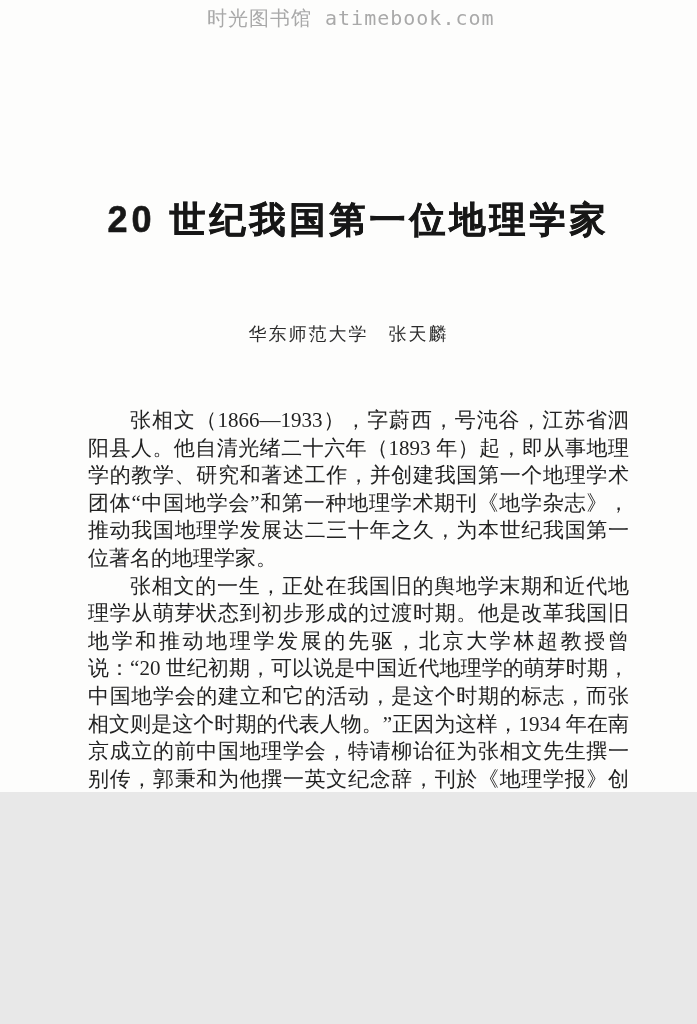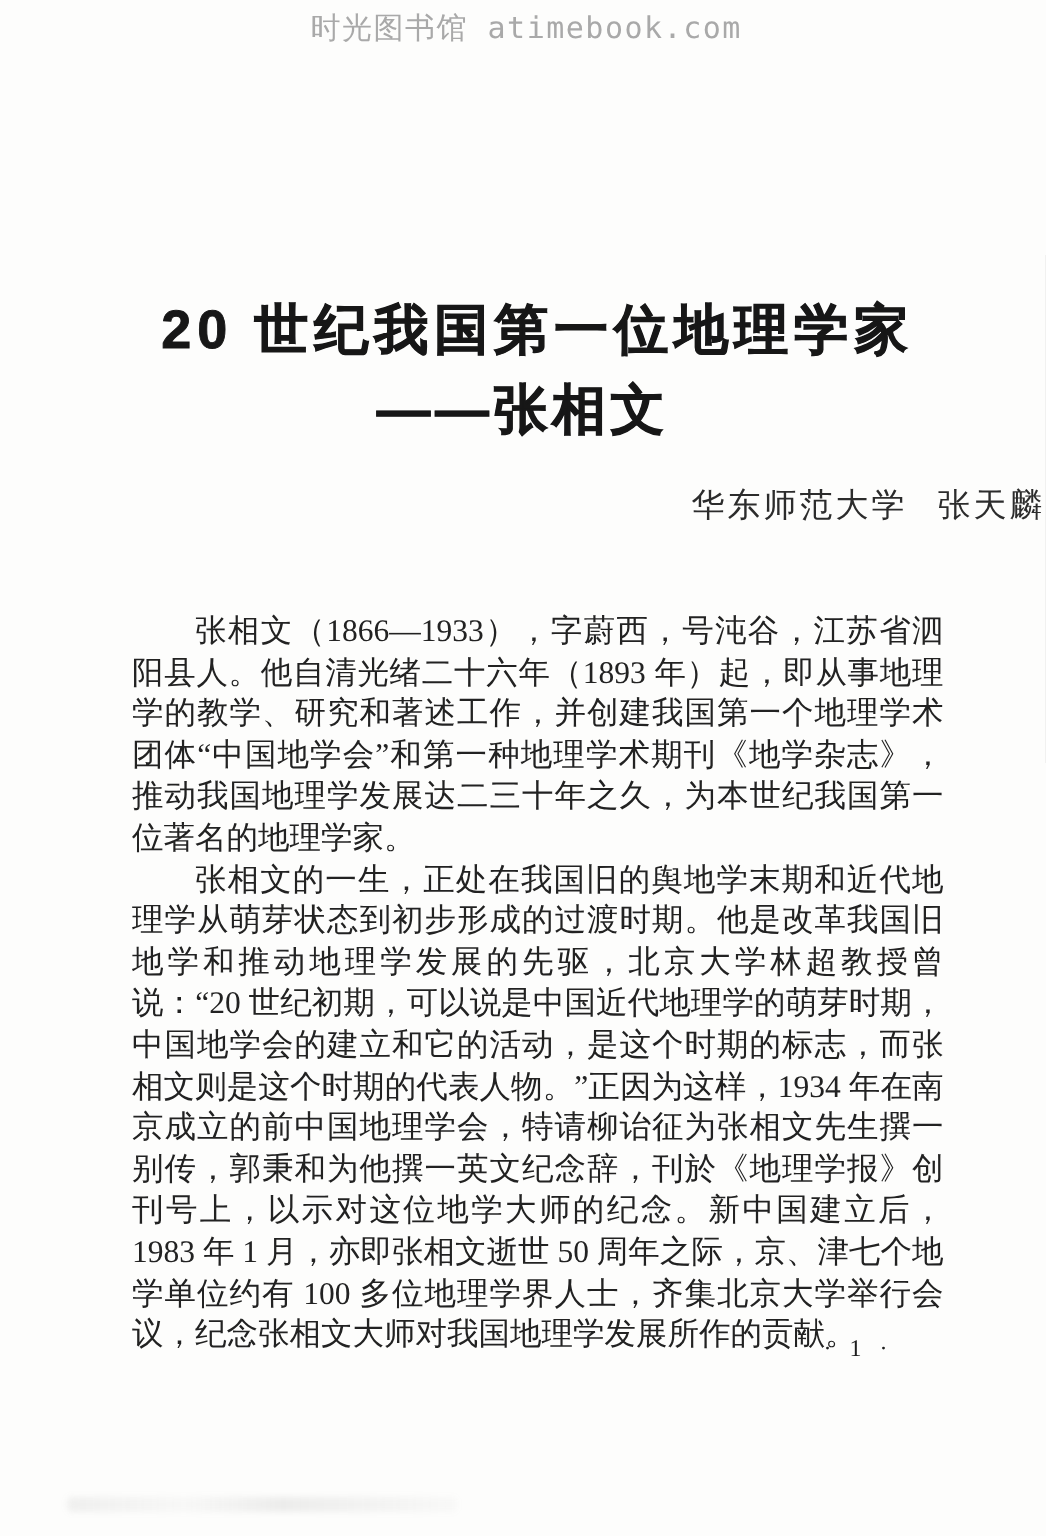--- a/index.html
+++ b/index.html
@@ -3,21 +3,21 @@
 <meta charset="utf-8">
 <style>
   html, body {
     margin: 0;
     padding: 0;
     background: #e8e8e8;
   }
   .page {
     position: relative;
     width: 697px;
-    height: 1024px;
+    height: 792px;
     background: #fdfdfc;
     overflow: hidden;
     font-family: "Liberation Serif", "DejaVu Serif", serif;
     color: #262626;
   }
   .watermark {
     position: absolute;
     top: 5px;
     left: 207px;
     font-family: "DejaVu Sans Mono", monospace;
@@ -53,22 +53,22 @@
     color: #171717;
     margin: 10px 0 0 0;
     line-height: 1.2;
     -webkit-text-stroke: 0.6px #171717;
   }
   .byline {
     position: absolute;
     top: 322px;
     left: 0;
     width: 100%;
-    text-align: right;
-    font-size: 22px;
+    text-align: center;
+    font-size: 18px;
     color: #2c2c2c;
     letter-spacing: 2px;
   }
   .byline .affiliation {
     margin-right: 20px;
   }
   .article-body {
     position: absolute;
     top: 407px;
     left: 88px;
@@ -109,21 +109,20 @@
 </style>
 </head>
 <body>
 
 <div class="page">
 
   <div class="watermark">时光图书馆 atimebook.com</div>
 
   <div class="title-block">
     <h1 class="title-line1">20 世纪我国第一位地理学家</h1>
-    <h1 class="title-line2">——张相文</h1>
   </div>
 
   <div class="byline">
     <span class="affiliation">华东师范大学</span><span>张天麟</span>
   </div>
 
   <div class="article-body">
     <p>张相文（1866—1933），字蔚西，号沌谷，江苏省泗阳县人。他自清光绪二十六年（1893 年）起，即从事地理学的教学、研究和著述工作，并创建我国第一个地理学术团体“中国地学会”和第一种地理学术期刊《地学杂志》，推动我国地理学发展达二三十年之久，为本世纪我国第一位著名的地理学家。</p>
     <p>张相文的一生，正处在我国旧的舆地学末期和近代地理学从萌芽状态到初步形成的过渡时期。他是改革我国旧地学和推动地理学发展的先驱，北京大学林超教授曾说：“20 世纪初期，可以说是中国近代地理学的萌芽时期，中国地学会的建立和它的活动，是这个时期的标志，而张相文则是这个时期的代表人物。”正因为这样，1934 年在南京成立的前中国地理学会，特请柳诒征为张相文先生撰一别传，郭秉和为他撰一英文纪念辞，刊於《地理学报》创刊号上，以示对这位地学大师的纪念。新中国建立后，1983 年 1 月，亦即张相文逝世 50 周年之际，京、津七个地学单位约有 100 多位地理学界人士，齐集北京大学举行会议，纪念张相文大师对我国地理学发展所作的贡献。</p>
   </div>

